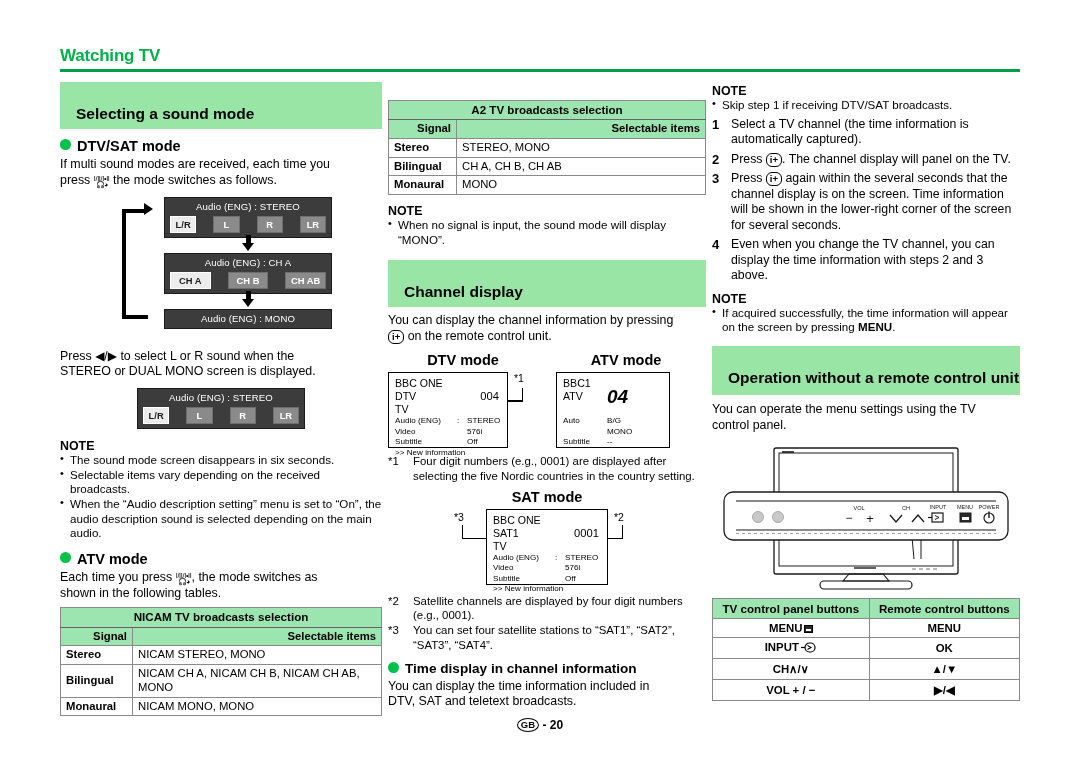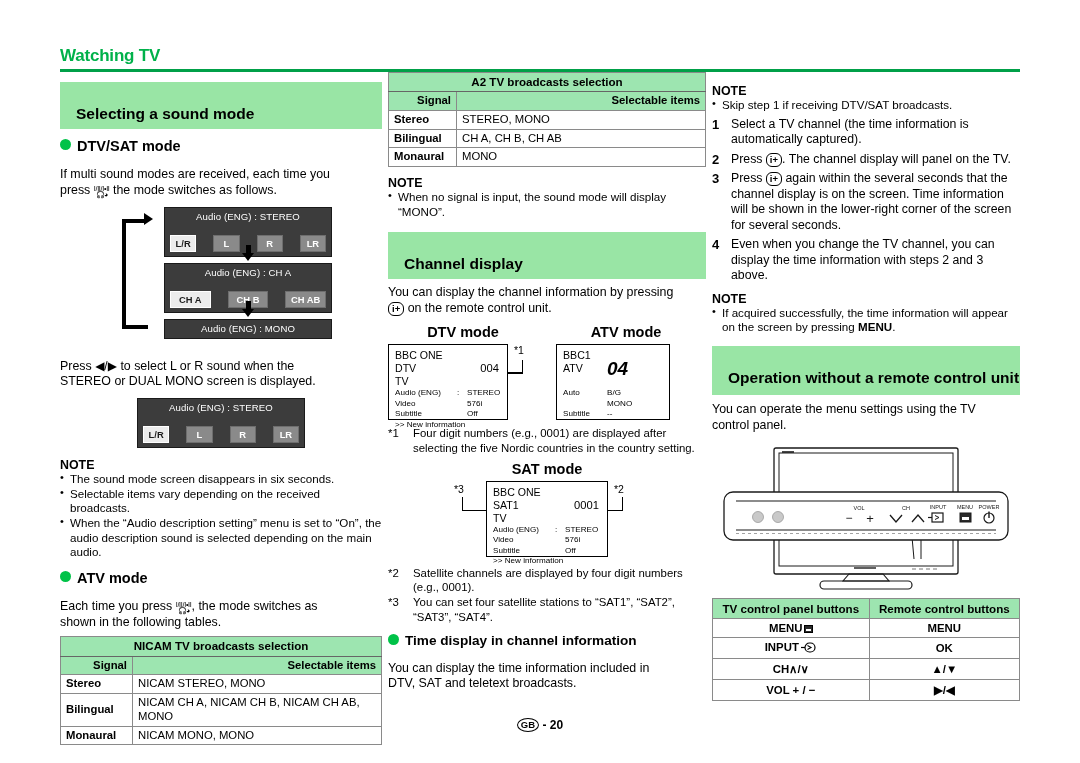--- a/index.html
+++ b/index.html
@@ -44,21 +44,21 @@
     font-size: 14.5px; font-weight: bold;
     margin-top: 9px;
   }
   .dot {
     width: 11px; height: 11px; border-radius: 50%;
     background: #00c248; display: inline-block; flex: none;
     position: relative; top: 1px;
   }
 
   p.body {
-    font-size: 12.4px; line-height: 1.26; margin-top: 13px;
+    font-size: 12.4px; line-height: 1.26; margin-top: 3px;
   }
 
   .note-h { font-size: 12.4px; font-weight: bold; margin-top: 8px; }
   ul.note { list-style: none; margin-top: 0px; }
   ul.note li {
     font-size: 11.6px; line-height: 1.27; padding-left: 10px;
     position: relative; margin-top: 0px;
   }
   ul.note li::before {
     content: "\2022"; position: absolute; left: 0; top: -1px; font-size: 11px;
@@ -86,21 +86,21 @@
   .osd-wrap { position: relative; margin-top: 8px; height: 138px; }
   .osd {
     background: #3c3c3c; border: 1.5px solid #1a1a1a;
     position: absolute;
     padding: 3px 5px 4px 5px;
   }
   .osd .osd-title {
     color: #ffffff; font-size: 9.6px; text-align: center; line-height: 12px;
     letter-spacing: 0.1px;
   }
-  .osd .osd-row { display: flex; gap: 17px; margin-top: 12px; }
+  .osd .osd-row { display: flex; gap: 17px; margin-top: 3px; }
   .osd .cell {
     flex: 1 1 0; text-align: center; font-size: 9.4px; font-weight: bold;
     color: #ffffff; background: #8a8a8a; padding: 2px 0 2px 0;
     border: 1px solid #6e6e6e;
   }
   .osd .cell.sel {
     background: #ececec; color: #1c1c1c; border: 1px solid #ffffff;
   }
 
   
@@ -313,21 +313,21 @@
         <td class="val">NICAM CH A, NICAM CH B, NICAM CH AB, MONO</td>
       </tr>
       <tr>
         <td class="sig">Monaural</td>
         <td class="val">NICAM MONO, MONO</td>
       </tr>
     </tbody>
       </table>
   </div>
 
-  <div class="col col-2" style="top:72px;">
+  <div class="col col-2" style="top:100px;">
 
     <table class="tbl" style="margin-top:0;">
       <tbody>
           <tr>
         <th class="cap" colspan="2">A2 TV broadcasts selection</th>
       </tr>
       <tr>
         <th class="sub" style="width:68px;">Signal</th>
         <th class="sub">Selectable items</th>
       </tr>

